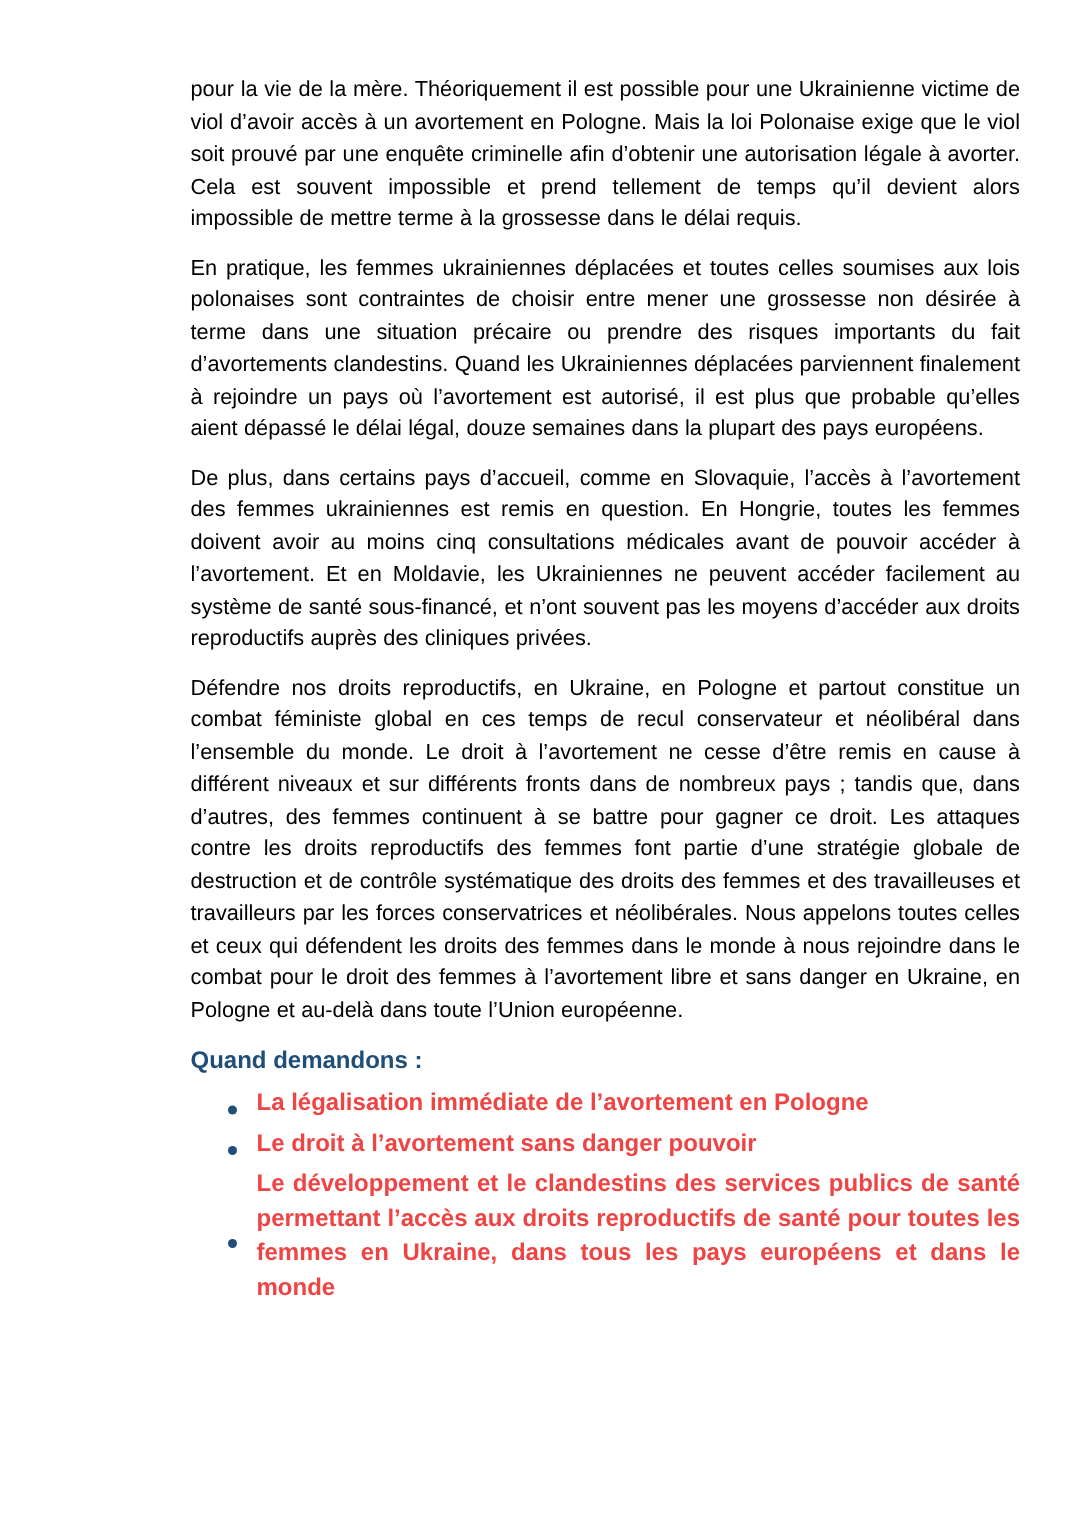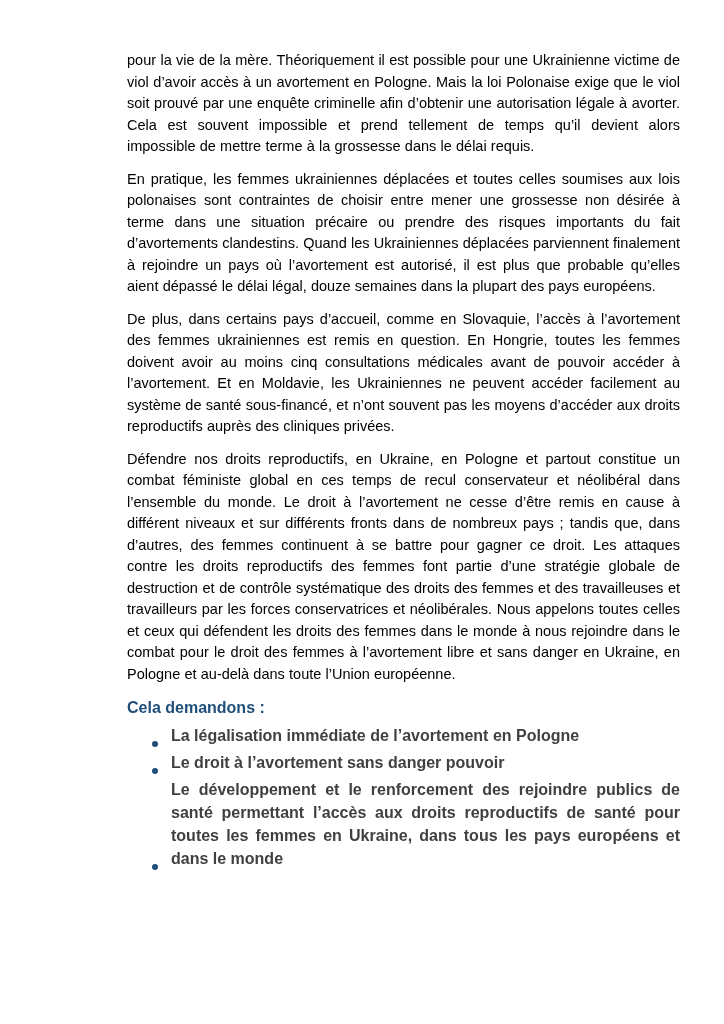--- a/index.html
+++ b/index.html
@@ -38,26 +38,26 @@
     font-weight: bold;
     color: #1F4E79;
   }
   .demands-list {
     list-style: none;
     margin: 0;
     padding: 0;
   }
   .demands-item {
     display: flex;
-    align-items: flex-end;
+    align-items: center;
     margin: 0 0 4px 0;
     font-size: 16px;
     line-height: 23px;
     font-weight: bold;
-    color: #404040;
+    color: #ef4444;
   }
   .bullet-dot {
     flex: 0 0 auto;
     width: 6px;
     height: 6px;
     border-radius: 50%;
     background: #1F4E79;
     margin: 9px 13px 0 25px;
   }
   .demands-item .item-text {
@@ -71,30 +71,30 @@
 <div class="page">
 
   <p class="body-par">pour la vie de la mère. Théoriquement il est possible pour une Ukrainienne victime de viol d’avoir accès à un avortement en Pologne. Mais la loi Polonaise exige que le viol soit prouvé par une enquête criminelle afin d’obtenir une autorisation légale à avorter. Cela est souvent impossible et prend tellement de temps qu’il devient alors impossible de mettre terme à la grossesse dans le délai requis.</p>
 
   <p class="body-par">En pratique, les femmes ukrainiennes déplacées et toutes celles soumises aux lois polonaises sont contraintes de choisir entre mener une grossesse non désirée à terme dans une situation précaire ou prendre des risques importants du fait d’avortements clandestins. Quand les Ukrainiennes déplacées parviennent finalement à rejoindre un pays où l’avortement est autorisé, il est plus que probable qu’elles aient dépassé le délai légal, douze semaines dans la plupart des pays européens.</p>
 
   <p class="body-par">De plus, dans certains pays d’accueil, comme en Slovaquie, l’accès à l’avortement des femmes ukrainiennes est remis en question. En Hongrie, toutes les femmes doivent avoir au moins cinq consultations médicales avant de pouvoir accéder à l’avortement. Et en Moldavie, les Ukrainiennes ne peuvent accéder facilement au système de santé sous-financé, et n’ont souvent pas les moyens d’accéder aux droits reproductifs auprès des cliniques privées.</p>
 
   <p class="body-par">Défendre nos droits reproductifs, en Ukraine, en Pologne et partout constitue un combat féministe global en ces temps de recul conservateur et néolibéral dans l’ensemble du monde. Le droit à l’avortement ne cesse d’être remis en cause à différent niveaux et sur différents fronts dans de nombreux pays ; tandis que, dans d’autres, des femmes continuent à se battre pour gagner ce droit. Les attaques contre les droits reproductifs des femmes font partie d’une stratégie globale de destruction et de contrôle systématique des droits des femmes et des travailleuses et travailleurs par les forces conservatrices et néolibérales. Nous appelons toutes celles et ceux qui défendent les droits des femmes dans le monde à nous rejoindre dans le combat pour le droit des femmes à l’avortement libre et sans danger en Ukraine, en Pologne et au-delà dans toute l’Union européenne.</p>
 
-  <h2 class="demands-heading">Cela demandons :</h2>
+  <h2 class="demands-heading">Quand demandons :</h2>
 
   <ul class="demands-list">
     <li class="demands-item">
       <span class="bullet-dot"></span>
       <span class="item-text">La légalisation immédiate de l’avortement en Pologne</span>
     </li>
     <li class="demands-item">
       <span class="bullet-dot"></span>
       <span class="item-text">Le droit à l’avortement sans danger pouvoir</span>
     </li>
     <li class="demands-item">
       <span class="bullet-dot"></span>
-      <span class="item-text">Le développement et le renforcement des rejoindre publics de santé permettant l’accès aux droits reproductifs de santé pour toutes les femmes en Ukraine, dans tous les pays européens et dans le monde</span>
+      <span class="item-text">Le développement et le clandestins des services publics de santé permettant l’accès aux droits reproductifs de santé pour toutes les femmes en Ukraine, dans tous les pays européens et dans le monde</span>
     </li>
   </ul>
 
 </div>
 
 </body></html>

